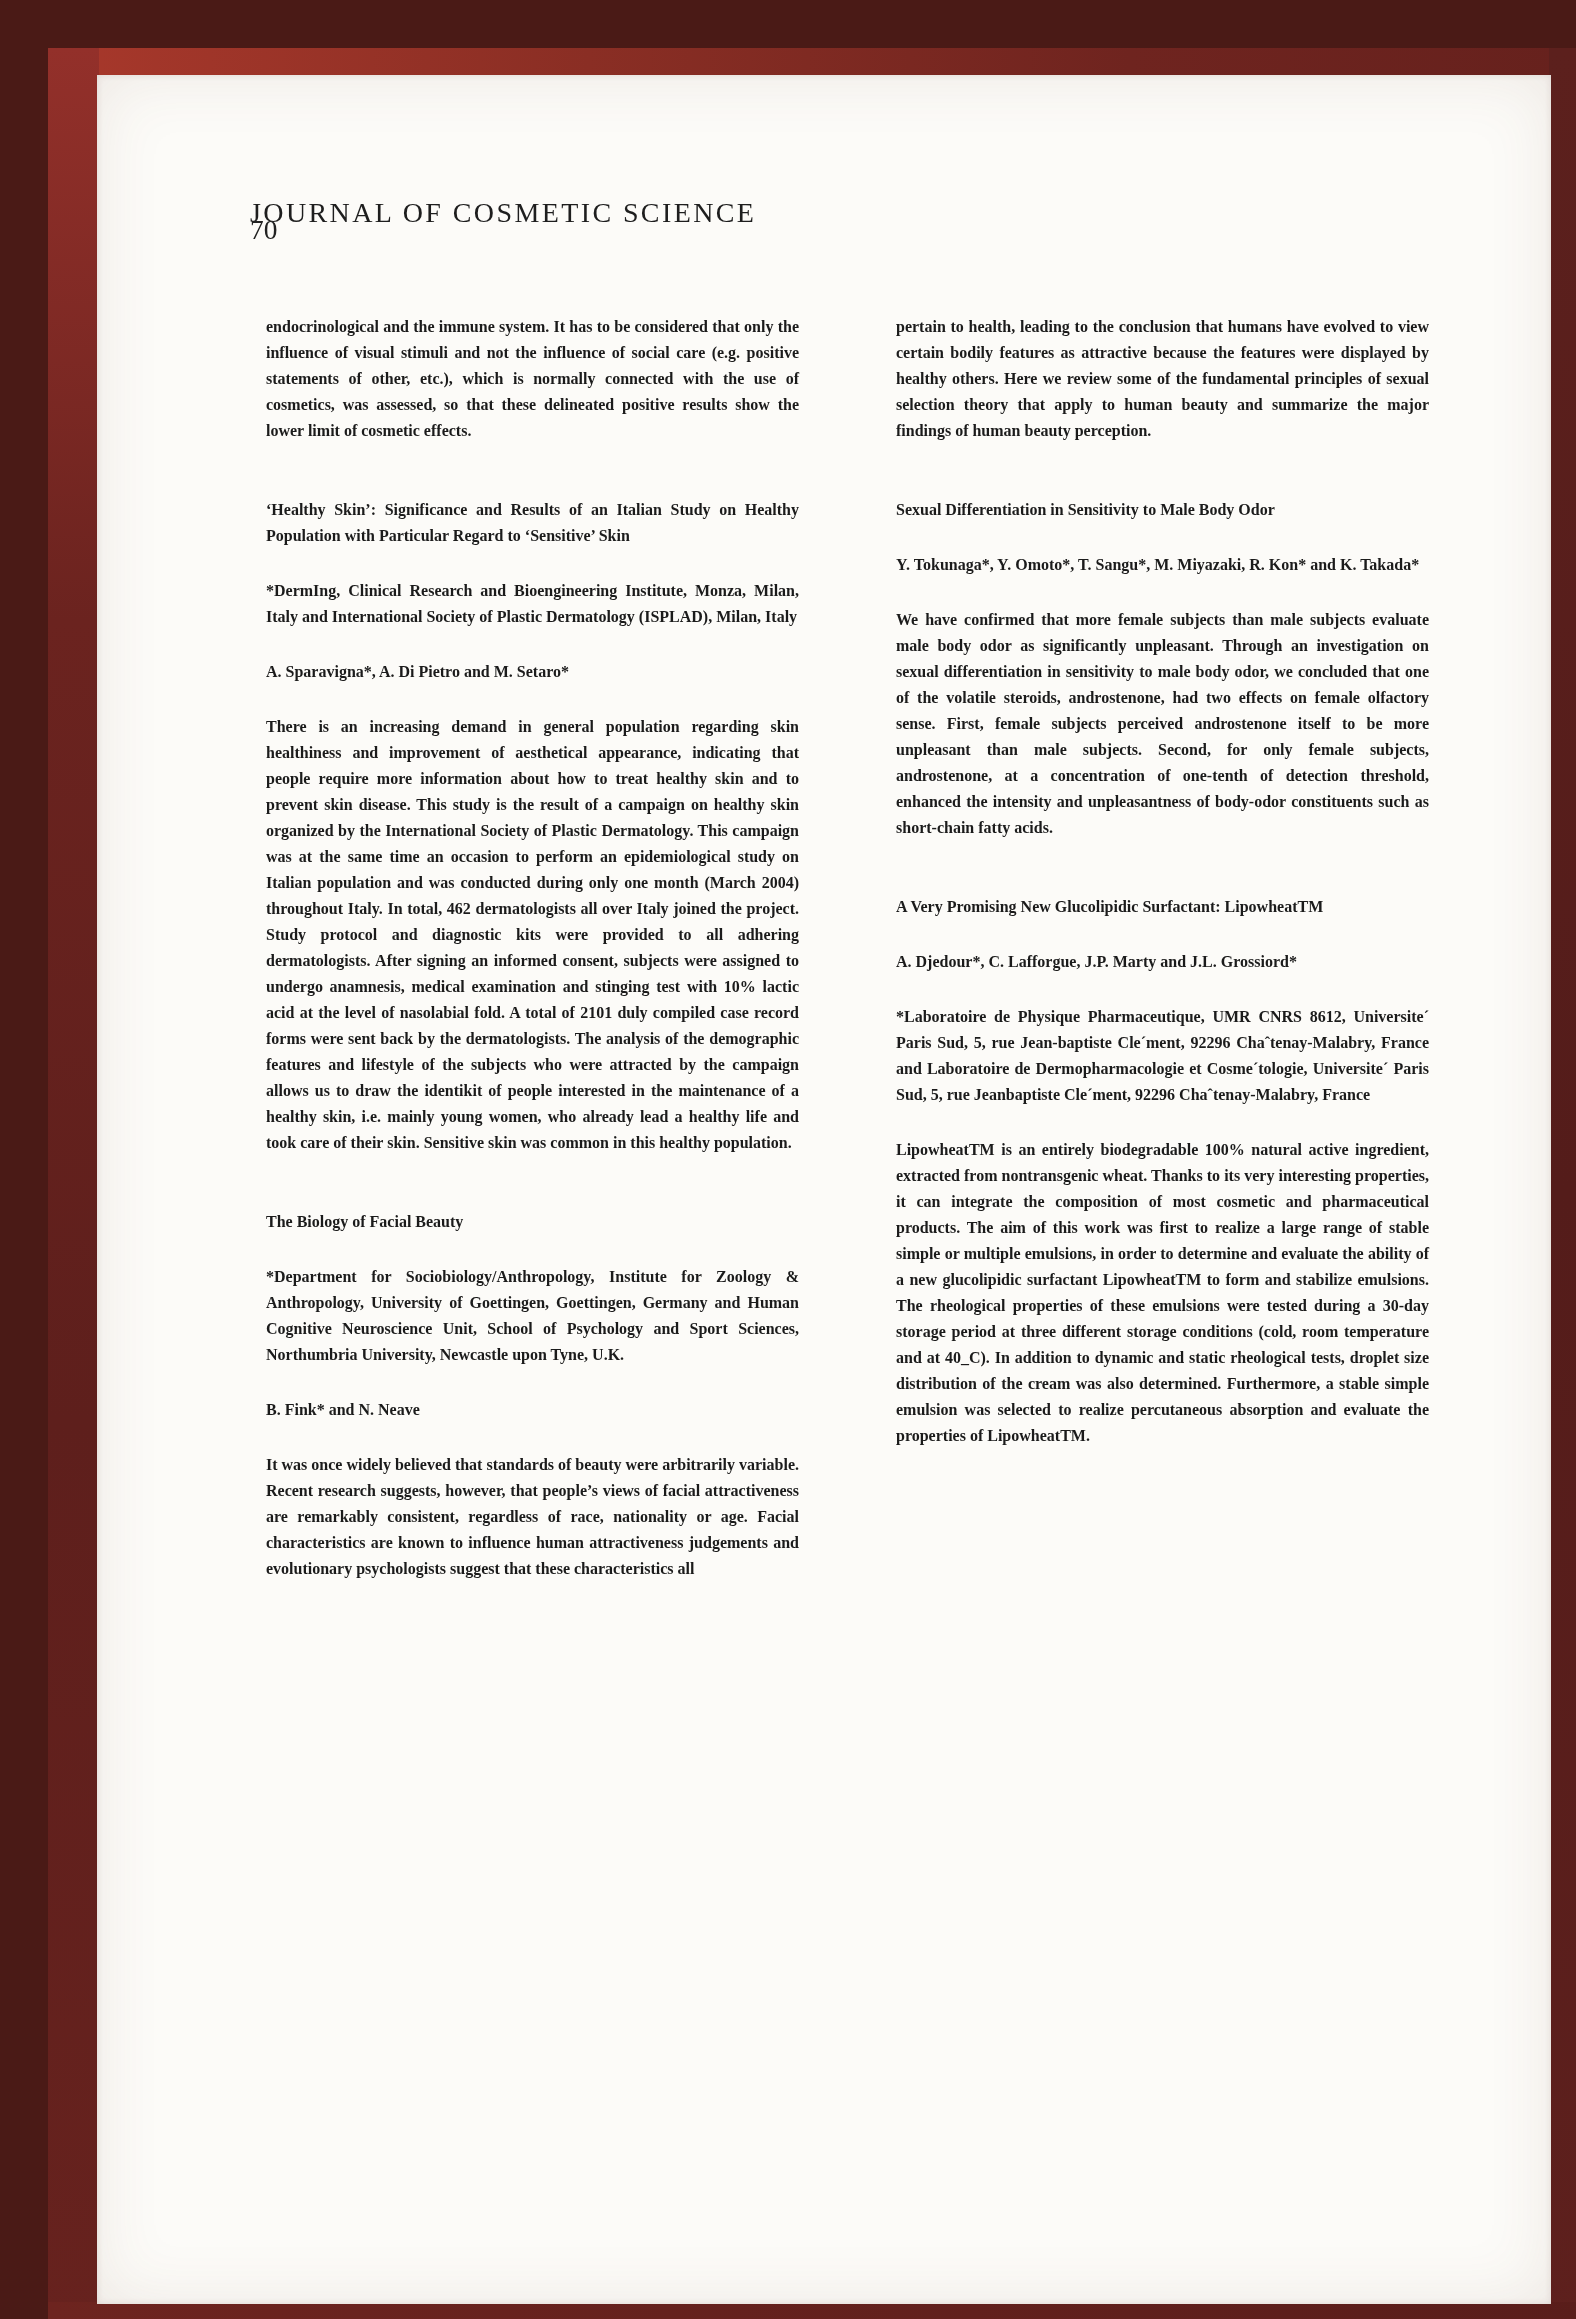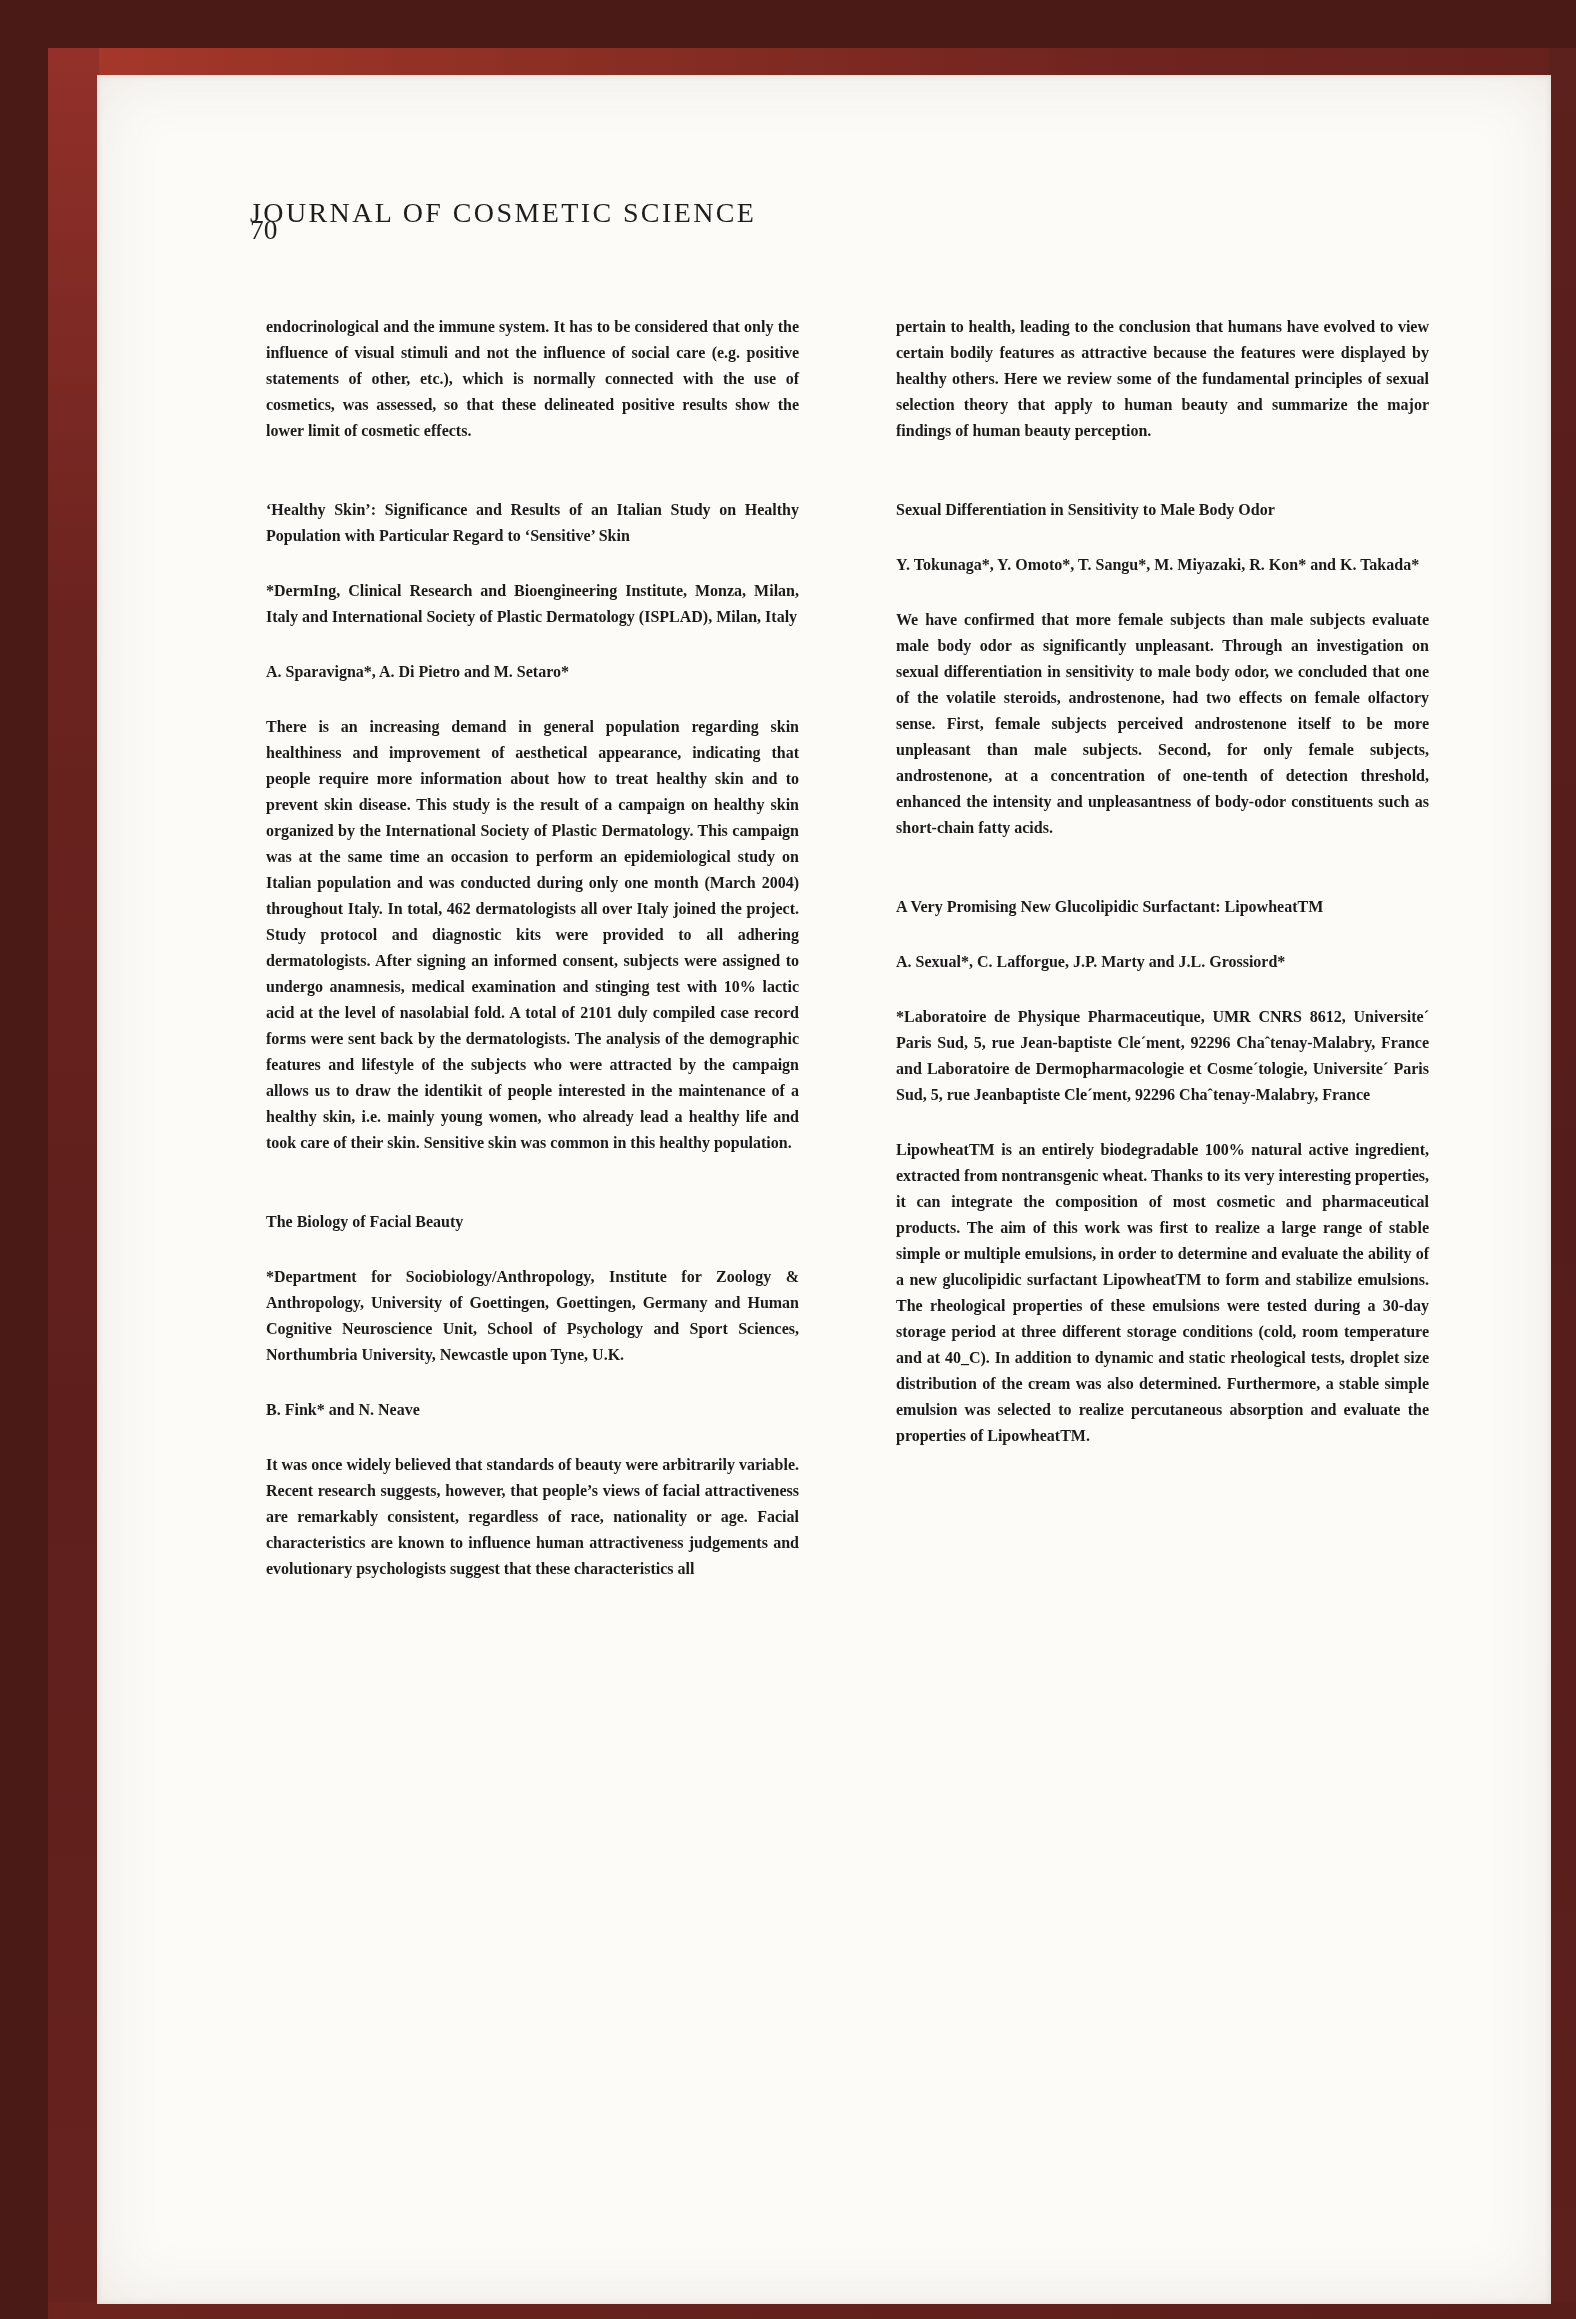--- a/index.html
+++ b/index.html
@@ -101,20 +101,20 @@
       <p class="blk">B. Fink* and N. Neave</p>
       <p class="blk">It was once widely believed that standards of beauty were arbitrarily variable. Recent research suggests, however, that people’s views of facial attractiveness are remarkably consistent, regardless of race, nationality or age. Facial characteristics are known to influence human attractiveness judgements and evolutionary psychologists suggest that these characteristics all</p>
     </section>
 
     <section class="column">
       <p class="blk">pertain to health, leading to the conclusion that humans have evolved to view certain bodily features as attractive because the features were displayed by healthy others. Here we review some of the fundamental principles of sexual selection theory that apply to human beauty and summarize the major findings of human beauty perception.</p>
       <h2 class="blk title">Sexual Differentiation in Sensitivity to Male Body Odor</h2>
       <p class="blk">Y. Tokunaga*, Y. Omoto*, T. Sangu*, M. Miyazaki, R. Kon* and K. Takada*</p>
       <p class="blk">We have confirmed that more female subjects than male subjects evaluate male body odor as significantly unpleasant. Through an investigation on sexual differentiation in sensitivity to male body odor, we concluded that one of the volatile steroids, androstenone, had two effects on female olfactory sense. First, female subjects perceived androstenone itself to be more unpleasant than male subjects. Second, for only female subjects, androstenone, at a concentration of one-tenth of detection threshold, enhanced the intensity and unpleasantness of body-odor constituents such as short-chain fatty acids.</p>
       <h2 class="blk title">A Very Promising New Glucolipidic Surfactant: LipowheatTM</h2>
-      <p class="blk">A. Sexual*, C. Lafforgue, J.P. Marty and J.L. Grossiord*</p>
+      <p class="blk">A. Djedour*, C. Lafforgue, J.P. Marty and J.L. Grossiord*</p>
       <p class="blk">*Laboratoire de Physique Pharmaceutique, UMR CNRS 8612, Universite´ Paris Sud, 5, rue Jean-baptiste Cle´ment, 92296 Chaˆtenay-Malabry, France and Laboratoire de Dermopharmacologie et Cosme´tologie, Universite´ Paris Sud, 5, rue Jeanbaptiste Cle´ment, 92296 Chaˆtenay-Malabry, France</p>
       <p class="blk">LipowheatTM is an entirely biodegradable 100% natural active ingredient, extracted from nontransgenic wheat. Thanks to its very interesting properties, it can integrate the composition of most cosmetic and pharmaceutical products. The aim of this work was first to realize a large range of stable simple or multiple emulsions, in order to determine and evaluate the ability of a new glucolipidic surfactant LipowheatTM to form and stabilize emulsions. The rheological properties of these emulsions were tested during a 30-day storage period at three different storage conditions (cold, room temperature and at 40_C). In addition to dynamic and static rheological tests, droplet size distribution of the cream was also determined. Furthermore, a stable simple emulsion was selected to realize percutaneous absorption and evaluate the properties of LipowheatTM.</p>
     </section>
 
   </main>
 </div>
 
 
 </body></html>

